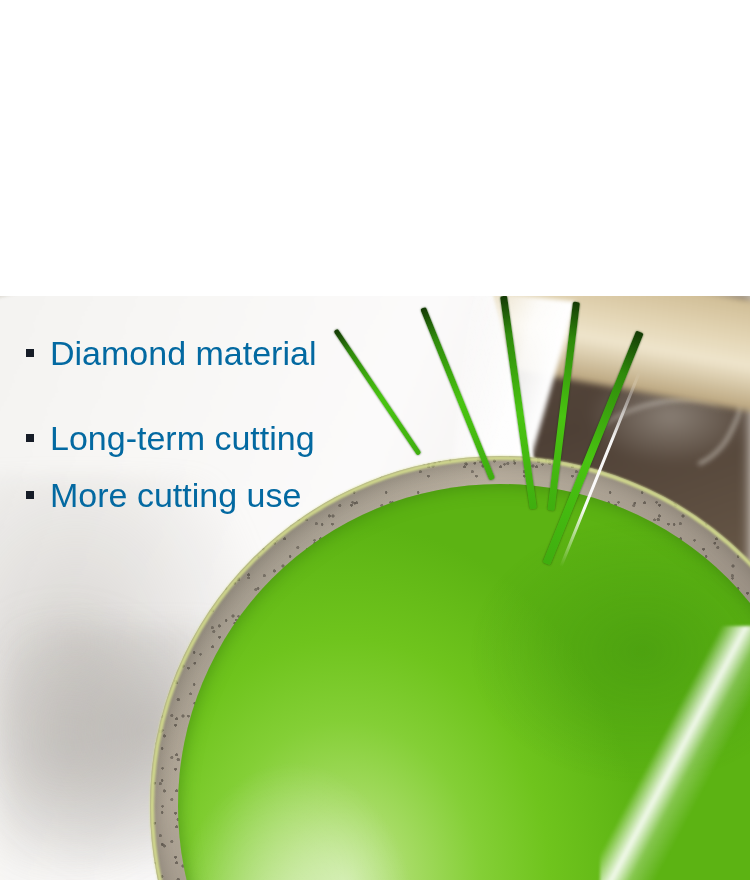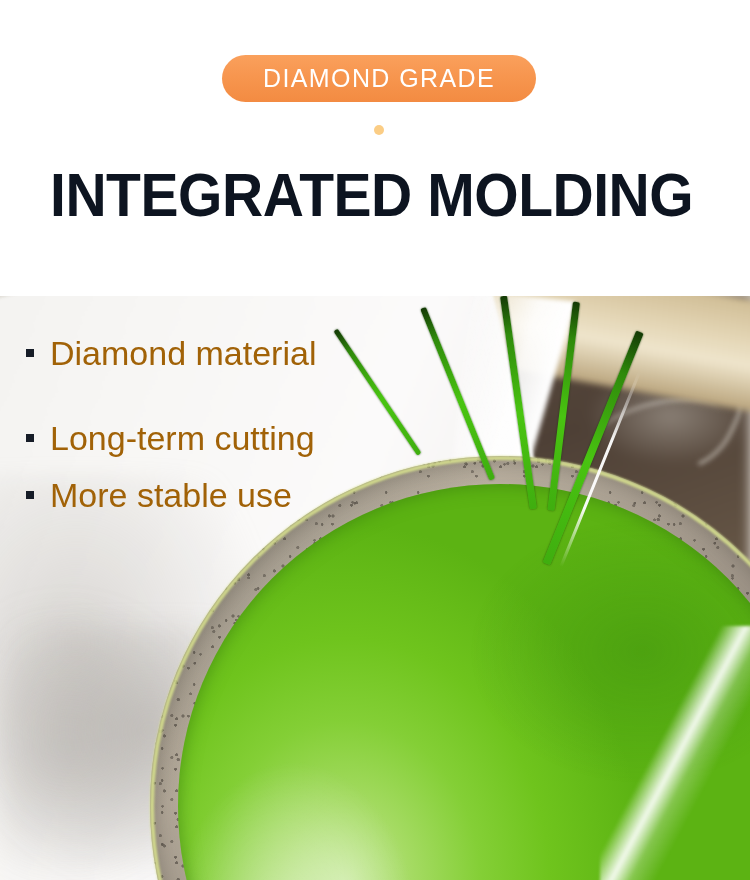--- a/index.html
+++ b/index.html
@@ -297,41 +297,31 @@
     white-space: nowrap;
   }
   .bullet-mark {
     width: 8px;
     height: 8px;
     background: #161c27;
     margin-right: 16px;
     flex: 0 0 auto;
   }
   .bullet-text {
-    color: #a16207;
+    color: #0369a1;
     font-size: 34px;
     font-weight: 400;
     line-height: 44px;
   }
 </style>
 </head>
 <body>
 
 <div id="banner">
 
-  <div id="header">
-
-    <div id="badge">
-      <span id="badge-label">DIAMOND GRADE</span>
-    </div>
-
-    <div id="accent-dot"></div>
-
-    <div id="headline">INTEGRATED MOLDING</div>
-  </div>
 
   <div id="photo">
 
     <div class="layer" id="floor"></div>
     <div class="layer" id="scratch1"></div>
     <div class="layer" id="scratch2"></div>
     <div class="layer" id="beam-shadow"></div>
     <div class="layer" id="beam"></div>
     <div class="layer" id="panel"></div>
     <div class="layer" id="panel-shade"></div>
@@ -363,17 +353,17 @@
     <div class="bullet-row" style="top:35px">
       <span class="bullet-mark"></span>
       <span class="bullet-text">Diamond material</span>
     </div>
     <div class="bullet-row" style="top:120px">
       <span class="bullet-mark"></span>
       <span class="bullet-text">Long-term cutting</span>
     </div>
     <div class="bullet-row" style="top:177px">
       <span class="bullet-mark"></span>
-      <span class="bullet-text">More stable use</span>
+      <span class="bullet-text">More cutting use</span>
     </div>
   </div>
 
 </div>
 
 </body></html>

